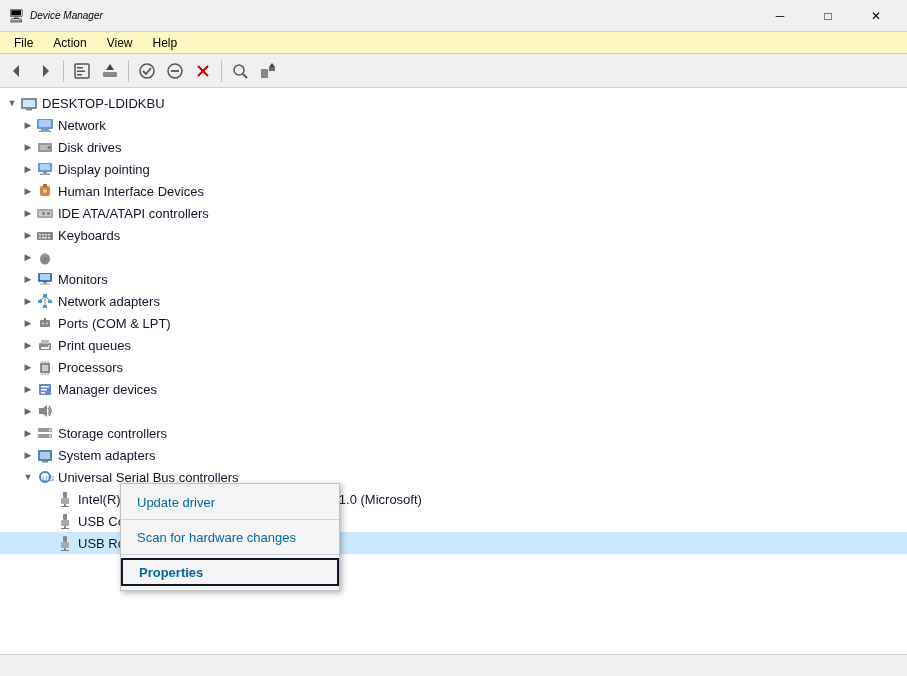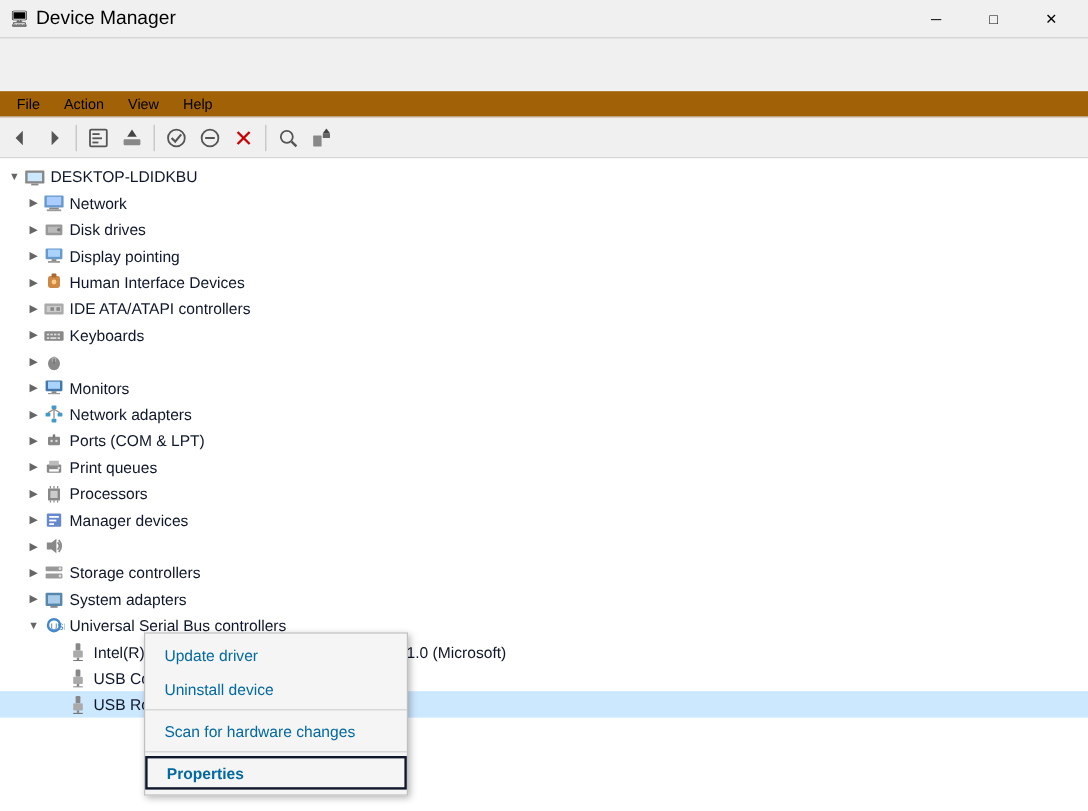--- a/index.html
+++ b/index.html
@@ -26,49 +26,49 @@
     .title-bar-left {
       display: flex;
       align-items: center;
       gap: 6px;
     }
     .title-bar-icon {
       width: 16px;
       height: 16px;
     }
     .title-bar-title {
-      font-size: 16px;
+      font-size: 10px;
       color: #000;
+      font-style: italic;
     }
     .title-bar-controls {
       display: flex;
       gap: 2px;
     }
     .title-bar-btn {
       width: 46px;
       height: 32px;
       border: none;
       background: transparent;
       cursor: pointer;
       display: flex;
       align-items: center;
       justify-content: center;
       font-size: 12px;
       color: #000;
     }
 
     
     .menu-bar {
-      background: #a16207;
+      background: #fef9c3;
       height: 22px;
       display: flex;
       align-items: center;
       border-bottom: 1px solid #d0d0d0;
       padding: 0 4px;
-      margin-top: 44px;
     }
     .menu-item {
       padding: 2px 10px;
       font-size: 12px;
       cursor: pointer;
       color: #000;
     }
 
     
     .toolbar {
@@ -562,21 +562,20 @@
           <rect x="5" y="7" width="8" height="6" rx="1" fill="#aaa"></rect>
           <rect x="8" y="13" width="2" height="2" fill="#888"></rect>
           <rect x="5" y="15" width="8" height="1" fill="#777"></rect>
         </svg>
       </span>
       <span class="tree-label">USB Root Hub (USB 3.0)</span>
     </div>
 
     <div class="context-menu">
       <div class="context-menu-item">Update driver</div>
-      <div class="context-menu-item">Uninstall device</div>
       <div class="context-menu-sep"></div>
       <div class="context-menu-item">Scan for hardware changes</div>
       <div class="context-menu-sep"></div>
       <div class="context-menu-item properties">Properties</div>
     </div>
 
   </div>
 </div>
 
 <div class="status-bar">

